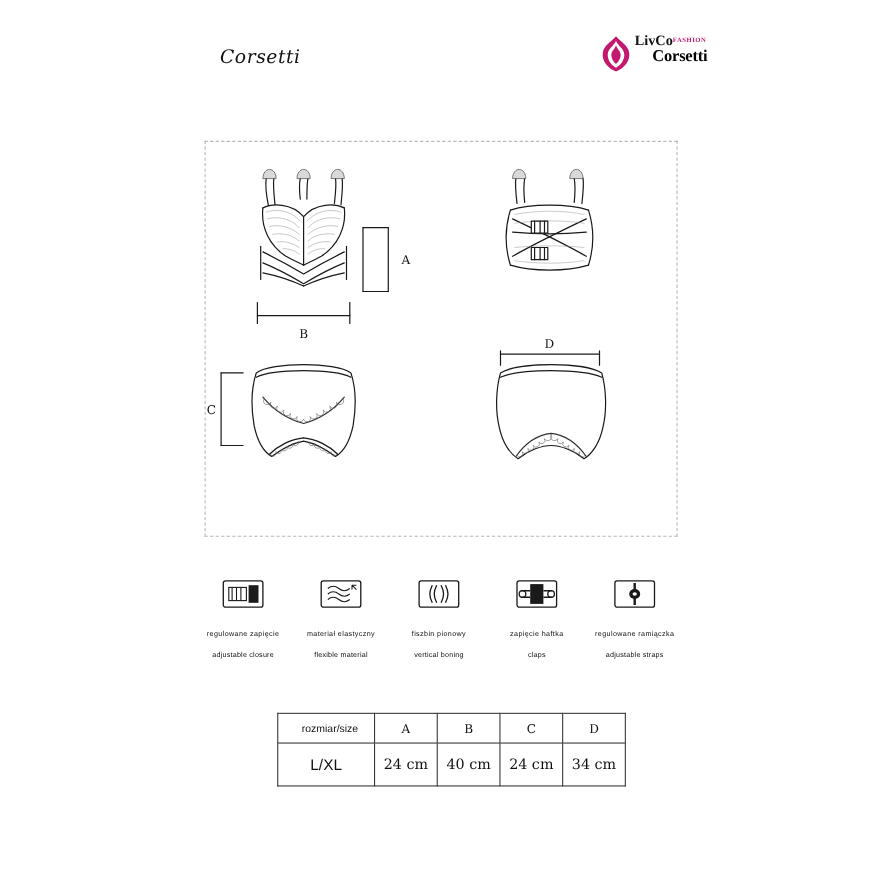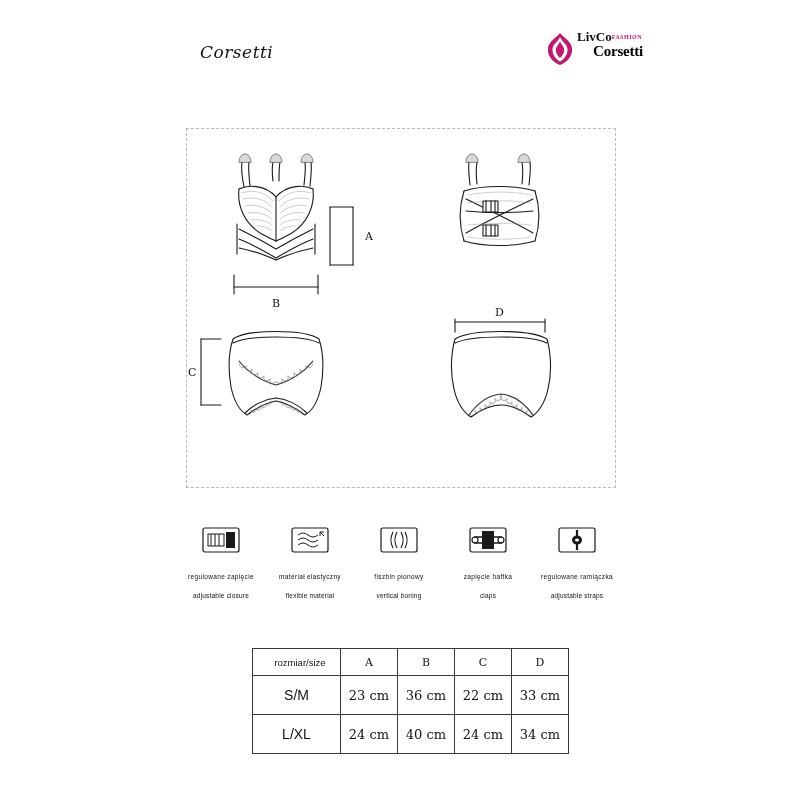--- a/index.html
+++ b/index.html
@@ -418,27 +418,20 @@
       <tr>
         <td class="hdr-label">rozmiar/size</td>
         <td class="hdr-col">A</td>
         <td class="hdr-col">B</td>
         <td class="hdr-col">C</td>
         <td class="hdr-col">D</td>
       </tr>
     </thead>
     <tbody>
       <tr>
-        <td class="row-label">S/M</td>
-        <td>23 cm</td>
-        <td>36 cm</td>
-        <td>22 cm</td>
-        <td>33 cm</td>
-      </tr>
-      <tr>
         <td class="row-label">L/XL</td>
         <td>24 cm</td>
         <td>40 cm</td>
         <td>24 cm</td>
         <td>34 cm</td>
       </tr>
     </tbody>
   </table>
 
 </div>

